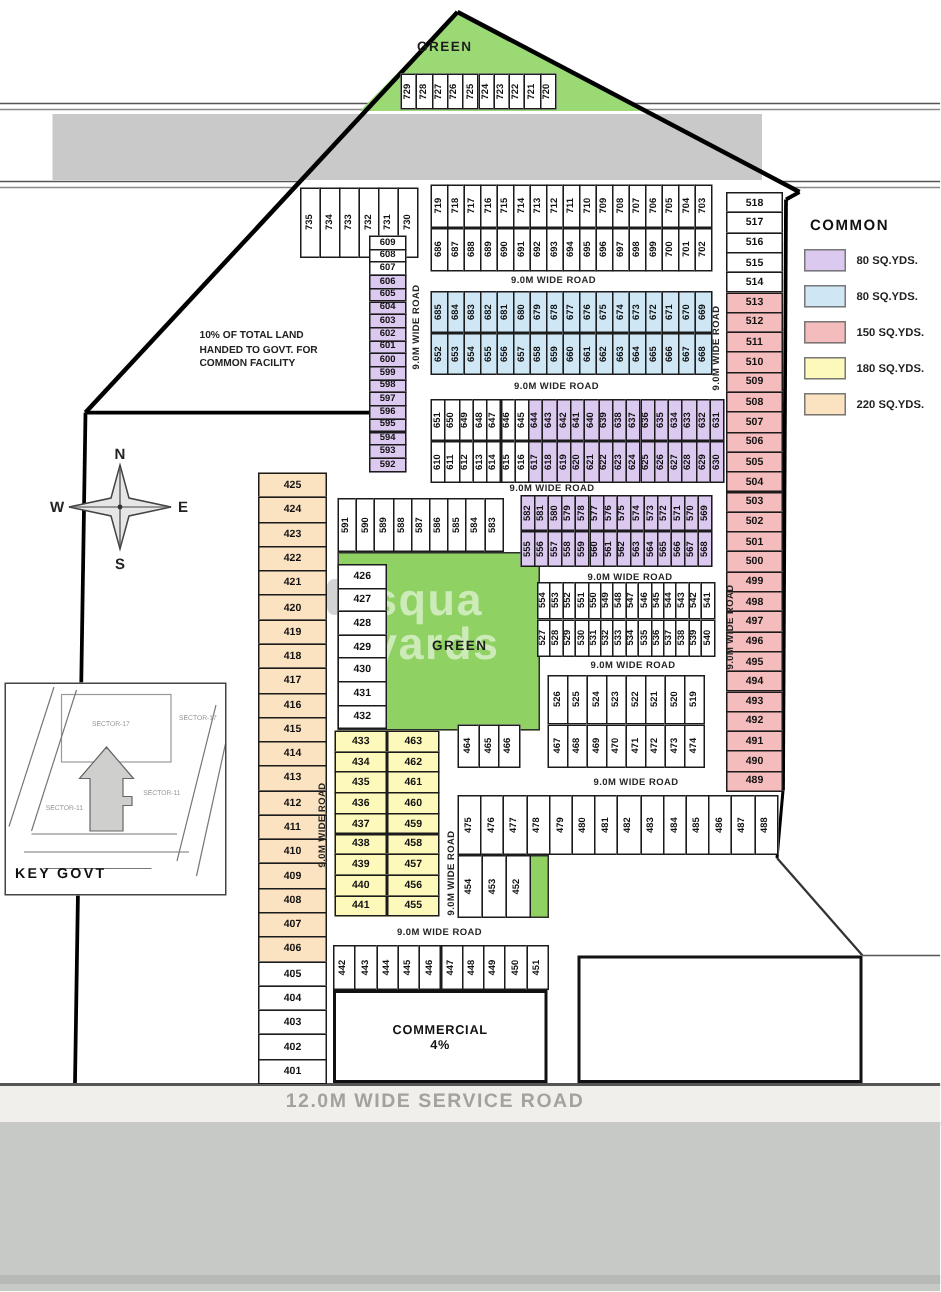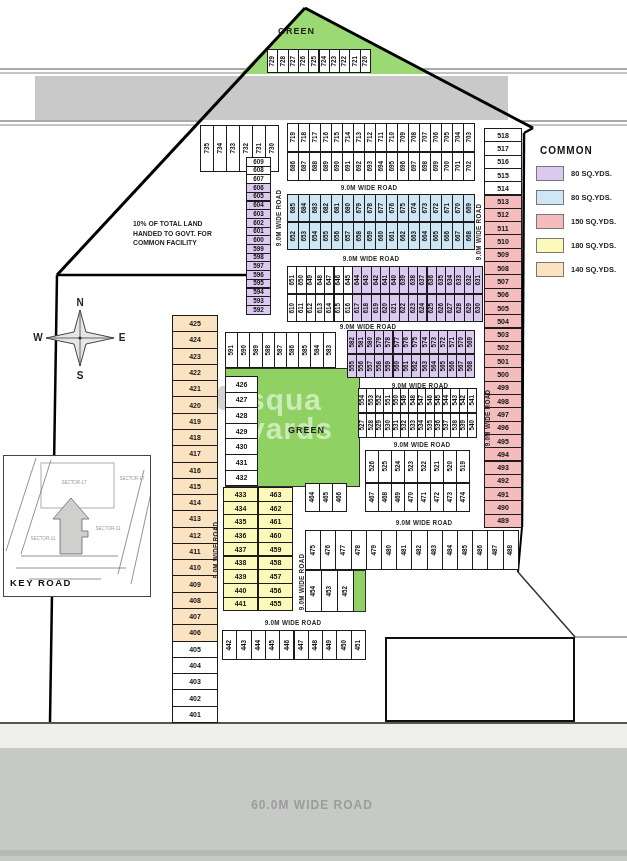--- a/index.html
+++ b/index.html
@@ -61,21 +61,21 @@
 </style>
 </head>
 <body>
 
 <div id="canvas">
 
   <div class="abs" id="band24"></div>
   <div class="abs" id="band12"></div>
   <div class="abs" id="band60"></div>
   <div class="abs" id="band60-stripe"></div>
-  <div class="abs maplabel" id="band60-text">60.0M WIDE ROAD</div>
+  <div class="abs maplabel" id="band12-text">12.0M WIDE SERVICE ROAD</div>
 
   <div class="abs green-shape" id="green-main"></div>
   <div class="abs green-shape" id="green-strip-609"></div>
   <div class="abs green-shape" id="green-strip-452"></div>
 
   <svg class="abs" width="627" height="861" style="left:0;top:0">
 
     <line x1="0" y1="69" x2="247" y2="69" stroke="#555" stroke-width="1"></line>
     <line x1="421" y1="69" x2="627" y2="69" stroke="#555" stroke-width="1"></line>
     <line x1="0" y1="73" x2="243" y2="73" stroke="#888" stroke-width="1"></line>
@@ -129,21 +129,21 @@
         <div class="legend-item">
           <div class="legend-swatch" style="background: rgb(244, 188, 188);"></div>
           <div class="legend-label">150 SQ.YDS.</div>
         </div>
         <div class="legend-item">
           <div class="legend-swatch" style="background: rgb(253, 249, 187);"></div>
           <div class="legend-label">180 SQ.YDS.</div>
         </div>
         <div class="legend-item">
           <div class="legend-swatch" style="background: rgb(251, 226, 192);"></div>
-          <div class="legend-label">140 SQ.YDS.</div>
+          <div class="legend-label">220 SQ.YDS.</div>
         </div>
       </div>
   </div>
 
   <div class="maplabel" id="green-top-label">GREEN</div>
 
   <div class="abs" id="watermark">
     <div><span class="sq"></span><span>squa</span></div>
     <div class="wm2">yards</div>
   </div>
@@ -1163,35 +1163,39 @@
       <div class="rlabel" style="left: 422px; top: 444px;">9.0M WIDE ROAD</div>
       <div class="rlabel" style="left: 424px; top: 522px;">9.0M WIDE ROAD</div>
       <div class="rlabel" style="left: 293px; top: 622px;">9.0M WIDE ROAD</div>
       <div class="rlabel vert" style="left: 278px; top: 218px;">9.0M WIDE ROAD</div>
       <div class="rlabel vert" style="left: 478px; top: 232px;">9.0M WIDE ROAD</div>
       <div class="rlabel vert" style="left: 487px; top: 418px;">9.0M WIDE ROAD</div>
       <div class="rlabel vert" style="left: 215px; top: 550px;">9.0M WIDE ROAD</div>
       <div class="rlabel vert" style="left: 301px; top: 582px;">9.0M WIDE ROAD</div>
     </div>
 
+  <div class="abs" id="commercial">
+    <div>COMMERCIAL</div>
+    <div>4%</div>
+  </div>
 
   <div class="abs" id="br-box"></div>
 
   <div class="abs" id="keyplan">
     <svg width="146" height="140" viewBox="0 0 146 140">
       <rect x="37" y="7" width="73" height="45" fill="none" stroke="#999" stroke-width="0.8"></rect>
       <line x1="32" y1="2" x2="2" y2="95" stroke="#777" stroke-width="0.8"></line>
       <line x1="47" y1="4" x2="17" y2="98" stroke="#777" stroke-width="0.8"></line>
       <line x1="140" y1="14" x2="114" y2="118" stroke="#777" stroke-width="0.8"></line>
       <line x1="152" y1="14" x2="127" y2="128" stroke="#777" stroke-width="0.8"></line>
       <line x1="17" y1="100" x2="114" y2="100" stroke="#777" stroke-width="0.8"></line>
       <line x1="12" y1="112" x2="122" y2="112" stroke="#777" stroke-width="0.8"></line>
       <line x1="25" y1="123" x2="97" y2="123" stroke="#777" stroke-width="0.8"></line>
       <polygon points="67,42 85,63 78,63 78,75 84,75 84,81 78,81 78,98 56,98 56,63 49,63" fill="#cfcfcd" stroke="#666" stroke-width="0.8"></polygon>
       <text x="70" y="28" text-anchor="middle" font-size="4.5" fill="#999">SECTOR-17</text>
       <text x="128" y="24" text-anchor="middle" font-size="4.5" fill="#999">SECTOR-17</text>
       <text x="104" y="74" text-anchor="middle" font-size="4.5" fill="#999">SECTOR-11</text>
       <text x="39" y="84" text-anchor="middle" font-size="4.5" fill="#999">SECTOR-11</text>
     </svg>
   </div>
-  <div class="maplabel" id="keyplan-label">KEY ROAD</div>
+  <div class="maplabel" id="keyplan-label">KEY GOVT</div>
 
 </div>
 
 </body></html>

